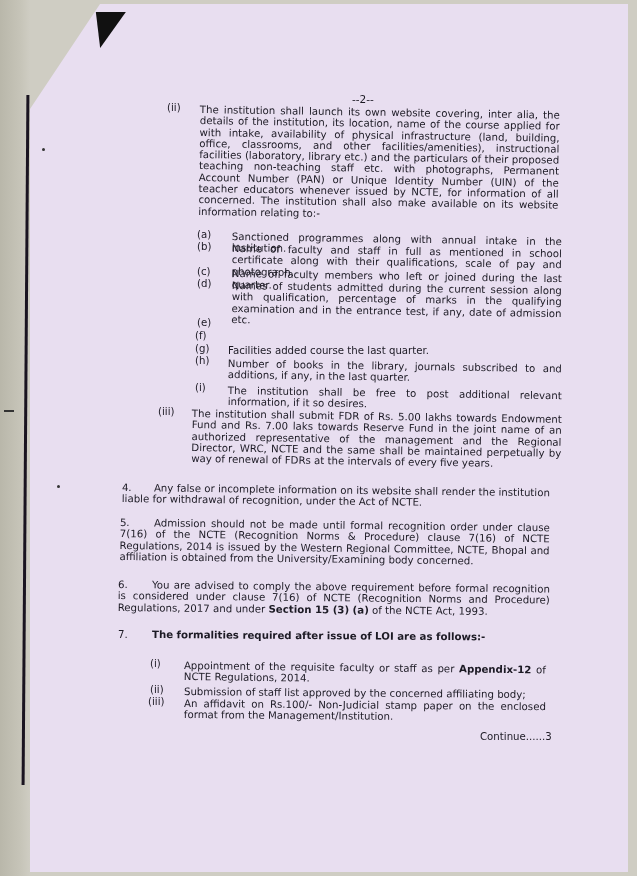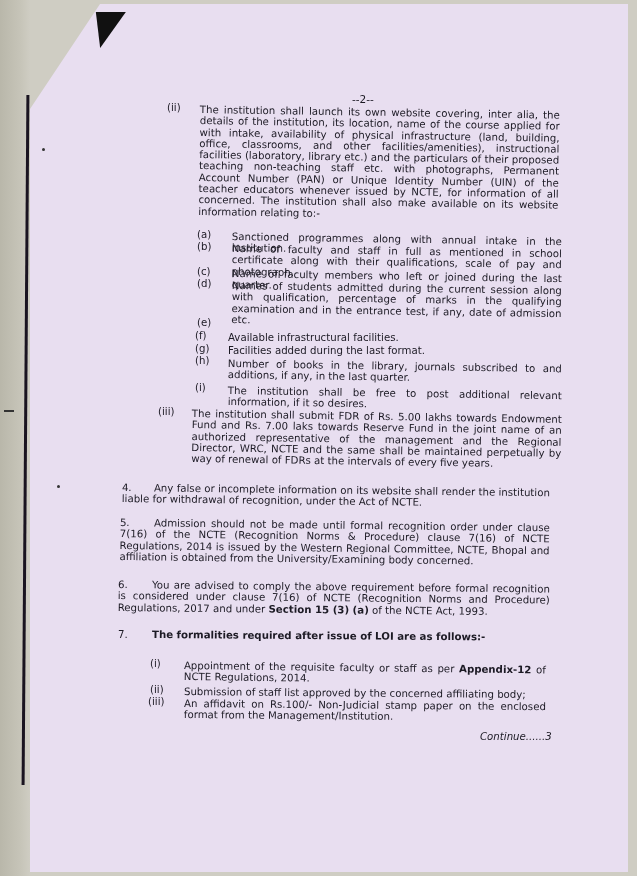--- a/index.html
+++ b/index.html
@@ -60,24 +60,23 @@
 
   <div class="lab" style="left:197px;top:266px;">(c)</div>
   <div class="blk" style="left:232px;top:268px;width:330px;transform:rotate(0.9deg);transform-origin:left top;">Name of faculty members who left or joined during the last quarter.</div>
 
   <div class="lab" style="left:197px;top:278px;">(d)</div>
   <div class="blk" style="left:232px;top:280px;width:330px;transform:rotate(0.9deg);transform-origin:left top;">Names of students admitted during the current session along with qualification, percentage of marks in the qualifying examination and in the entrance test, if any, date of admission etc.</div>
 
   <div class="lab" style="left:197px;top:317px;">(e)</div>
 
   <div class="lab" style="left:195px;top:330px;">(f)</div>
-  <div class="blk" style="left:228px;top:332px;width:330px;">Available infrastructural facilities.</div>
 
   <div class="lab" style="left:195px;top:343px;">(g)</div>
-  <div class="blk" style="left:228px;top:345px;width:330px;">Facilities added during the last format.</div>
+  <div class="blk" style="left:228px;top:345px;width:330px;">Facilities added course the last quarter.</div>
 
   <div class="lab" style="left:195px;top:355px;">(h)</div>
   <div class="blk" style="left:228px;top:358px;width:334px;transform:rotate(0.9deg);transform-origin:left top;">Number of books in the library, journals subscribed to and additions, if any, in the last quarter.</div>
 
   <div class="lab" style="left:195px;top:382px;">(i)</div>
   <div class="blk" style="left:228px;top:385px;width:334px;transform:rotate(0.9deg);transform-origin:left top;">The institution shall be free to post additional relevant information, if it so desires.</div>
 
   <div class="lab" style="left:158px;top:406px;">(iii)</div>
   <div class="blk" style="left:192px;top:408px;width:370px;transform:rotate(0.9deg);transform-origin:left top;">The institution shall submit FDR of Rs. 5.00 lakhs towards Endowment Fund and Rs. 7.00 laks towards Reserve Fund in the joint name of an authorized representative of the management and the Regional Director, WRC, NCTE and the same shall be maintained perpetually by way of renewal of FDRs at the intervals of every five years.</div>
 
@@ -100,18 +99,18 @@
   <div class="blk" style="left:184px;top:660px;width:362px;transform:rotate(0.7deg);transform-origin:left top;">
     <span>Appointment of the requisite faculty or staff as per </span><b>Appendix-12</b><span> of NCTE Regulations, 2014.</span>
   </div>
 
   <div class="lab" style="left:150px;top:684px;">(ii)</div>
   <div class="blk" style="left:184px;top:686px;width:362px;transform:rotate(0.5deg);transform-origin:left top;">Submission of staff list approved by the concerned affiliating body;</div>
 
   <div class="lab" style="left:148px;top:696px;">(iii)</div>
   <div class="blk" style="left:184px;top:698px;width:362px;transform:rotate(0.5deg);transform-origin:left top;">An affidavit on Rs.100/- Non-Judicial stamp paper on the enclosed format from the Management/Institution.</div>
 
-  <div class="lab" style="left:480px;top:731px;font-style:italic;">Continue......3</div>
+  <div class="lab" style="left:480px;top:731px;">Continue......3</div>
 </div>
 
 <div class="dot" style="left:42px;top:148px;"></div>
 <div class="dot" style="left:57px;top:485px;"></div>
 <div style="position:absolute;left:4px;top:410px;width:10px;height:2px;background:#333;"></div>
 
 </body></html>

